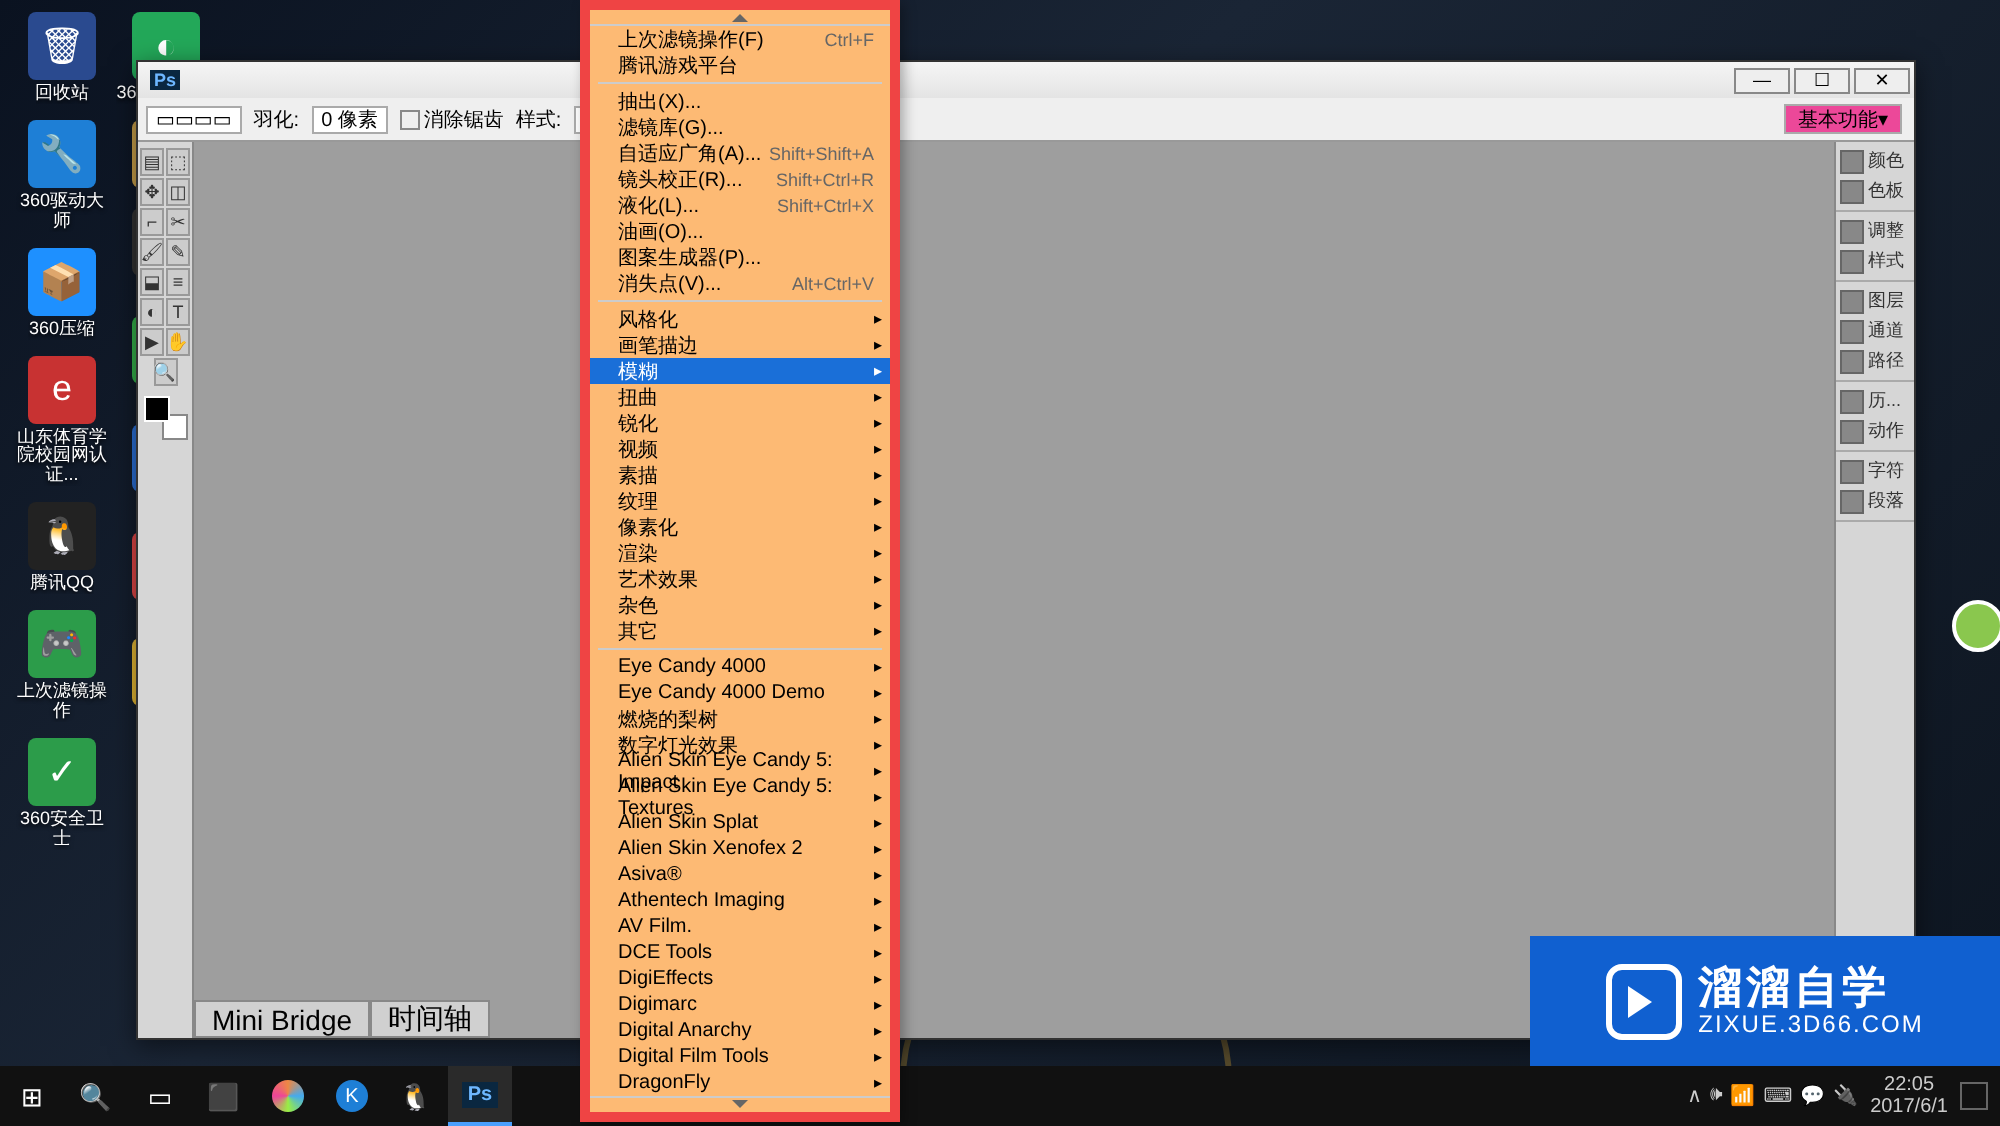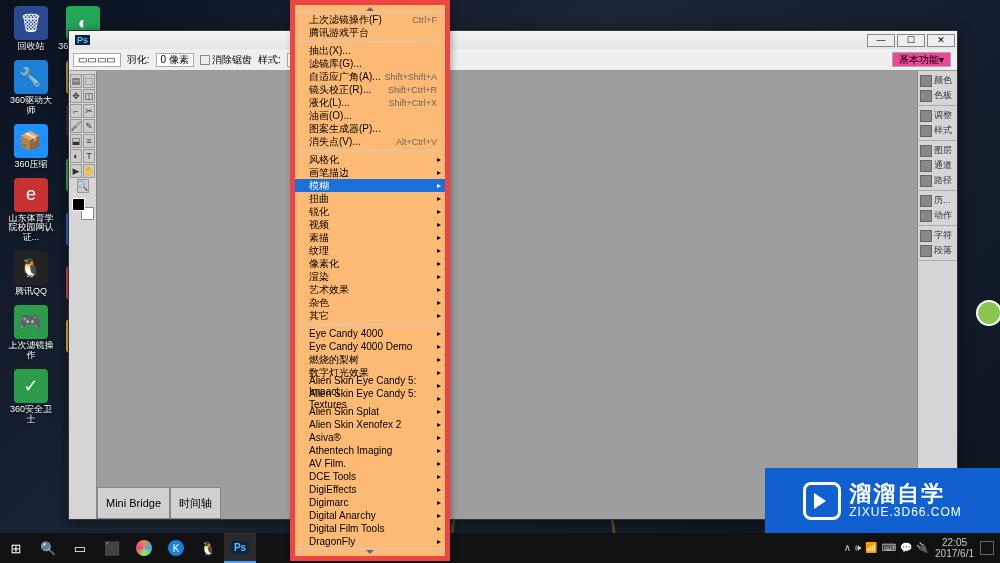--- a/index.html
+++ b/index.html
@@ -40,21 +40,21 @@
   
   .ps-body{flex:1;display:flex;background:#9e9e9e;min-height:0;}
   .ps-tool{width:28px;background:#d6d6d6;border-right:1px solid #888;display:flex;flex-direction:column;align-items:center;padding-top:3px;gap:1px;}
   .tool-row{display:flex;gap:1px;}
   .tool-btn{width:12px;height:14px;background:#ccc;border:1px solid #999;font-size:9px;display:flex;align-items:center;justify-content:center;cursor:pointer;color:#333;}
   .tool-fgbg{position:relative;width:22px;height:22px;margin-top:4px;}
   .tool-fgbg .fg{position:absolute;left:0;top:0;width:13px;height:13px;background:#000;border:1px solid #fff;}
   .tool-fgbg .bg{position:absolute;right:0;bottom:0;width:13px;height:13px;background:#fff;border:1px solid #888;}
   
   .ps-canvas{flex:1;background:#9e9e9e;position:relative;}
-  .ps-tabs{position:absolute;left:0;bottom:0;height:32px;display:flex;font-size:11px;}
+  .ps-tabs{position:absolute;left:0;bottom:0;height:19px;display:flex;font-size:14px;}
   .ps-tab{background:#d0d0d0;border:1px solid #888;padding:0 8px;display:flex;align-items:center;cursor:pointer;}
   
   .ps-rpanel{width:40px;background:#d6d6d6;border-left:1px solid #888;display:flex;flex-direction:column;}
   .rp-grp{border-bottom:1px solid #aaa;padding:3px 2px;display:flex;flex-direction:column;gap:2px;}
   .rp-item{display:flex;align-items:center;gap:2px;font-size:9px;color:#333;cursor:pointer;}
   .rp-item .ic{width:12px;height:12px;background:#888;border:1px solid #666;}
   
   
   .dropdown{position:absolute;left:290px;top:0;width:160px;background:#fdba74;border:5px solid #ef4444;box-shadow:2px 2px 6px rgba(0,0,0,.3);font-size:10px;z-index:50;}
   .dd-item{display:flex;align-items:center;height:13px;padding:0 8px 0 14px;cursor:default;position:relative;}

